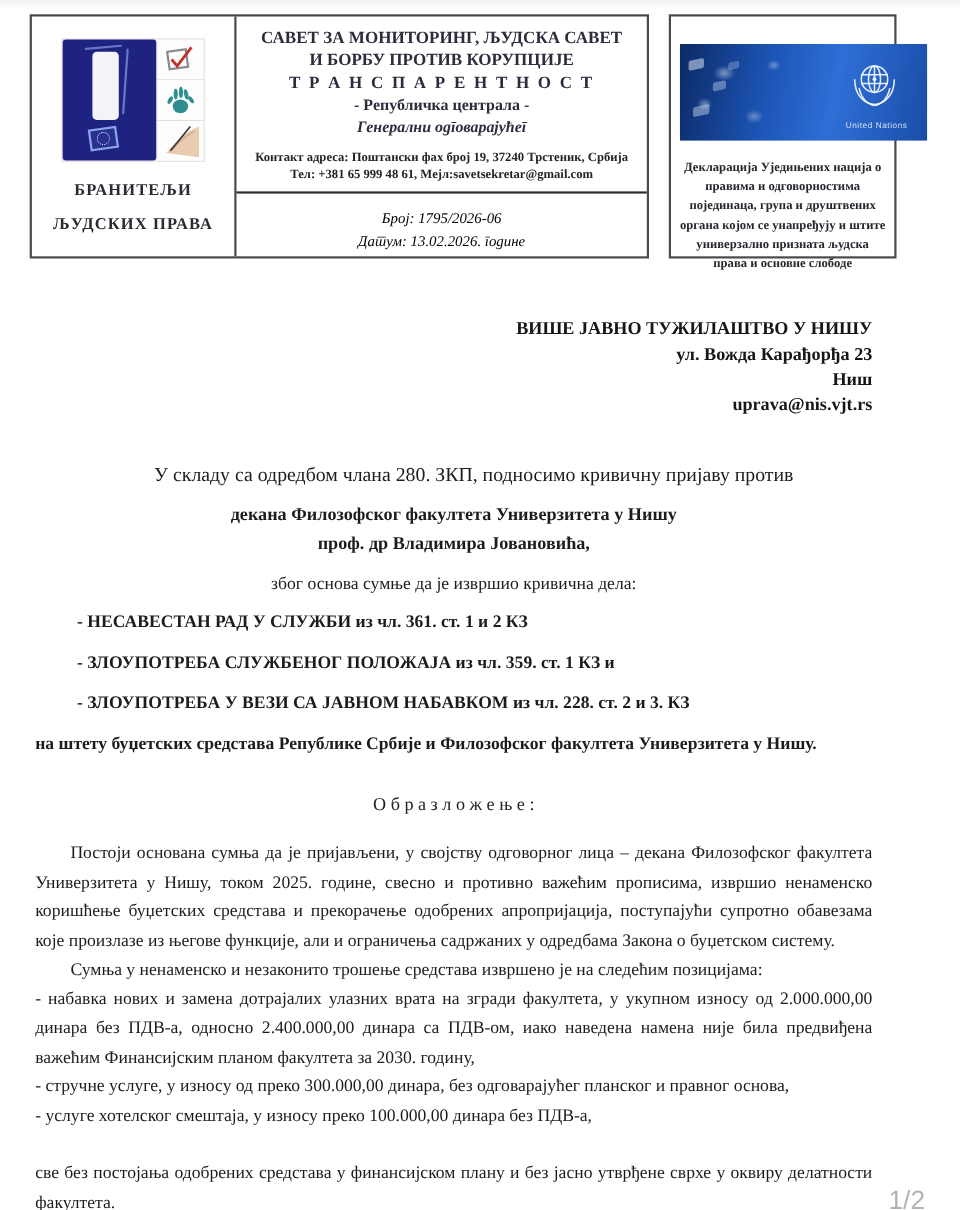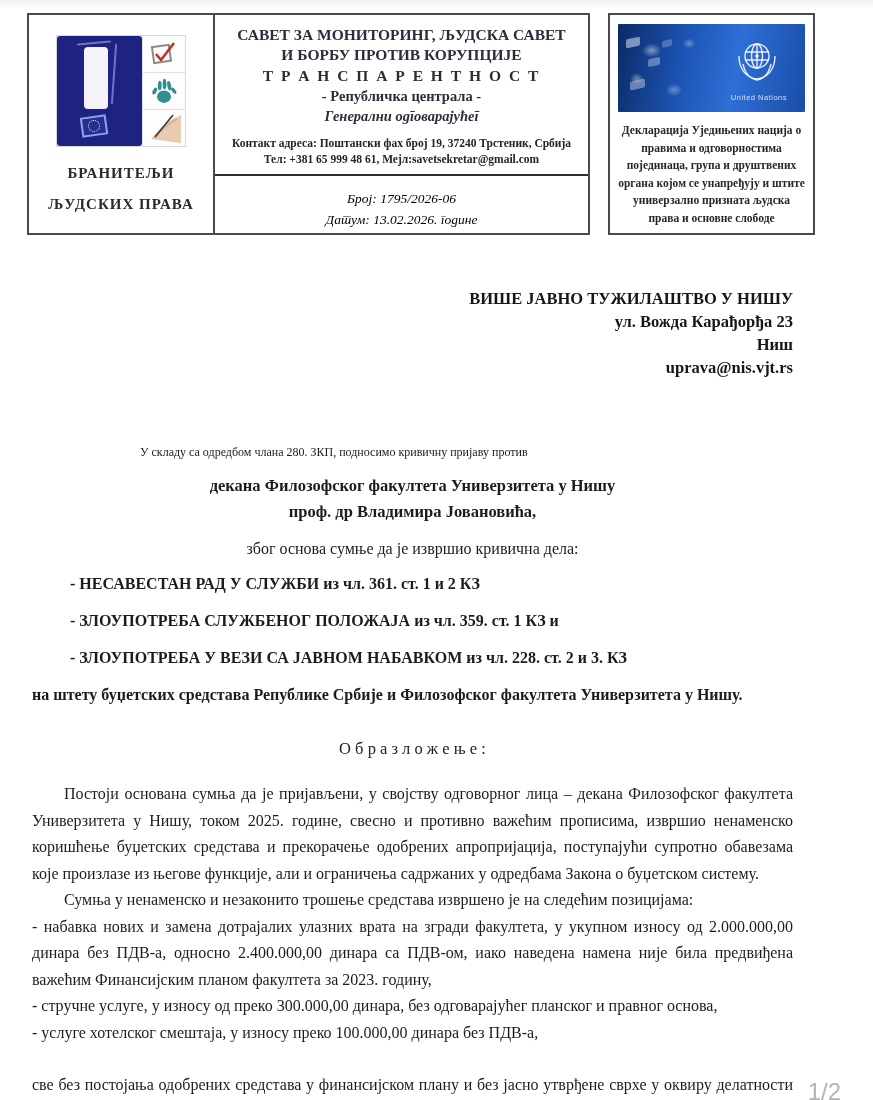--- a/index.html
+++ b/index.html
@@ -57,21 +57,21 @@
   .sub-italic { font-style:italic; font-size:14.5px; line-height:20px; }
   .contact-block { margin-top:9px; text-align:center; font-weight:bold; font-size:11.5px; line-height:16px; color:#242424; }
   .contact-rule { border:none; border-top:2px solid #2e2e2e; margin:7px -8px 0 -8px; }
   .number-block { margin-top:12px; text-align:center; font-style:italic; font-size:13.5px; line-height:21px; color:#000000; }
 
   .decl-box {
     width:207px; height:222px; border:2px solid #4a4a4a; margin-left:18px;
     padding:9px 8px 0 8px; background:#fff;
   }
   .un-photo {
-    position:relative; width:187px; height:88px; margin:0 auto; overflow:hidden; border-radius:1px;
+    position:relative; width:225px; height:88px; margin:16px auto; overflow:hidden; border-radius:1px;
     background:
       radial-gradient(14px 10px at 18% 30%, rgba(255,255,255,.45), rgba(255,255,255,0) 70%),
       radial-gradient(10px 8px at 10% 62%, rgba(255,255,255,.4), rgba(255,255,255,0) 70%),
       radial-gradient(12px 9px at 30% 75%, rgba(255,255,255,.35), rgba(255,255,255,0) 70%),
       radial-gradient(9px 7px at 38% 22%, rgba(255,255,255,.35), rgba(255,255,255,0) 70%),
       linear-gradient(100deg, #0c2a66 0%, #1c54b4 35%, #2e6fd6 62%, #1a4da8 100%);
   }
   .flag { position:absolute; background:rgba(235,242,255,.5); border-radius:2px; transform:skewY(-12deg); }
   .f1 { left:8px; top:14px; width:14px; height:9px; }
   .f2 { left:30px; top:34px; width:12px; height:8px; opacity:.7; }
@@ -86,21 +86,21 @@
     margin-top:10px; text-align:center; font-weight:bold;
     font-size:11.5px; line-height:17.5px; color:#26262e;
   }
 
   
   .recipient {
     margin:52px 80px 4px 0; text-align:right; font-weight:bold;
     font-size:16.5px; line-height:23px; color:#161616;
   }
   .content { margin:0 80px 0 32px; }
-  .intro { margin-top:66px; font-size:12px; text-indent:108px; }
+  .intro { margin-top:42px; font-size:18px; text-indent:108px; }
   .accused { margin-top:13px; text-align:center; font-weight:bold; font-size:16.5px; line-height:26px; }
   .reason { margin-top:15px; text-align:center; font-size:16px; }
   .crimes { list-style:none; margin-top:13px; }
   .crimes li { margin:0 0 12px 38px; font-weight:bold; font-size:16px; line-height:25px; }
   .damage { margin-top:0px; font-weight:bold; font-size:16px; line-height:25px; }
   .expl-heading { margin-top:32px; text-align:center; font-size:16.5px; font-weight:normal; color:#222; }
   .para { margin-top:0; font-size:16px; line-height:26.5px; text-align:justify; }
   .para.first { margin-top:22px; text-indent:32px; }
   .para.indent { text-indent:32px; }
   .closing { margin-top:26px; font-size:16px; line-height:26.5px; text-align:justify; }
@@ -231,21 +231,21 @@
       <li>-  ЗЛОУПОТРЕБА У ВЕЗИ СА ЈАВНОМ НАБАВКОМ из чл. 228. ст. 2 и 3. КЗ</li>
     </ul>
 
     <p class="damage">на штету буџетских средстава Републике Србије и Филозофског факултета Универзитета у Нишу.</p>
 
     <h3 class="expl-heading">О б р а з л о ж е њ е :</h3>
 
     <p class="para first">Постоји основана сумња да је пријављени, у својству одговорног лица – декана Филозофског факултета Универзитета у Нишу, током 2025. године, свесно и противно важећим прописима, извршио ненаменско коришћење буџетских средстава и прекорачење одобрених апропријација, поступајући супротно обавезама које произлазе из његове функције, али и ограничења садржаних у одредбама Закона о буџетском систему.</p>
     <p class="para indent">Сумња у ненаменско и незаконито трошење средстава извршено је на следећим позицијама:</p>
 
-    <p class="para">- набавка нових и замена дотрајалих улазних врата на згради факултета, у укупном износу од 2.000.000,00 динара без ПДВ-а, односно 2.400.000,00 динара са ПДВ-ом, иако наведена намена није била предвиђена важећим Финансијским планом факултета за 2023. годину,</p>
+    <p class="para">- набавка нових и замена дотрајалих улазних врата на згради факултета, у укупном износу од 2.000.000,00 динара без ПДВ-а, односно 2.400.000,00 динара са ПДВ-ом, иако наведена намена није била предвиђена важећим Финансијским планом факултета за 2030. годину,</p>
     <p class="para">- стручне услуге, у износу од преко 300.000,00 динара, без одговарајућег планског и правног основа,</p>
     <p class="para">- услуге хотелског смештаја, у износу преко 100.000,00 динара без ПДВ-а,</p>
 
     <p class="closing">све без постојања одобрених средстава у финансијском плану и без јасно утврђене сврхе у оквиру делатности факултета.</p>
   </main>
 
   <div class="page-number">1/2</div>
 </div>
 
 </body></html>

